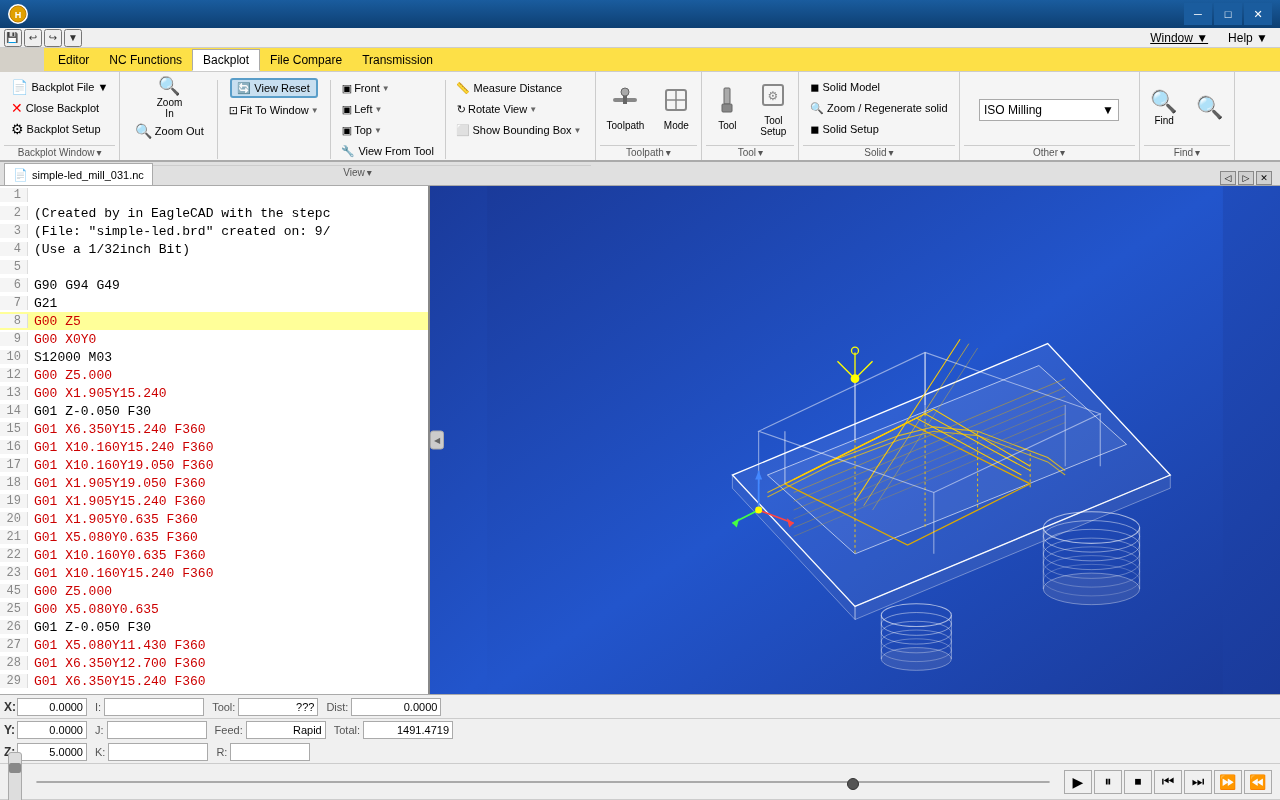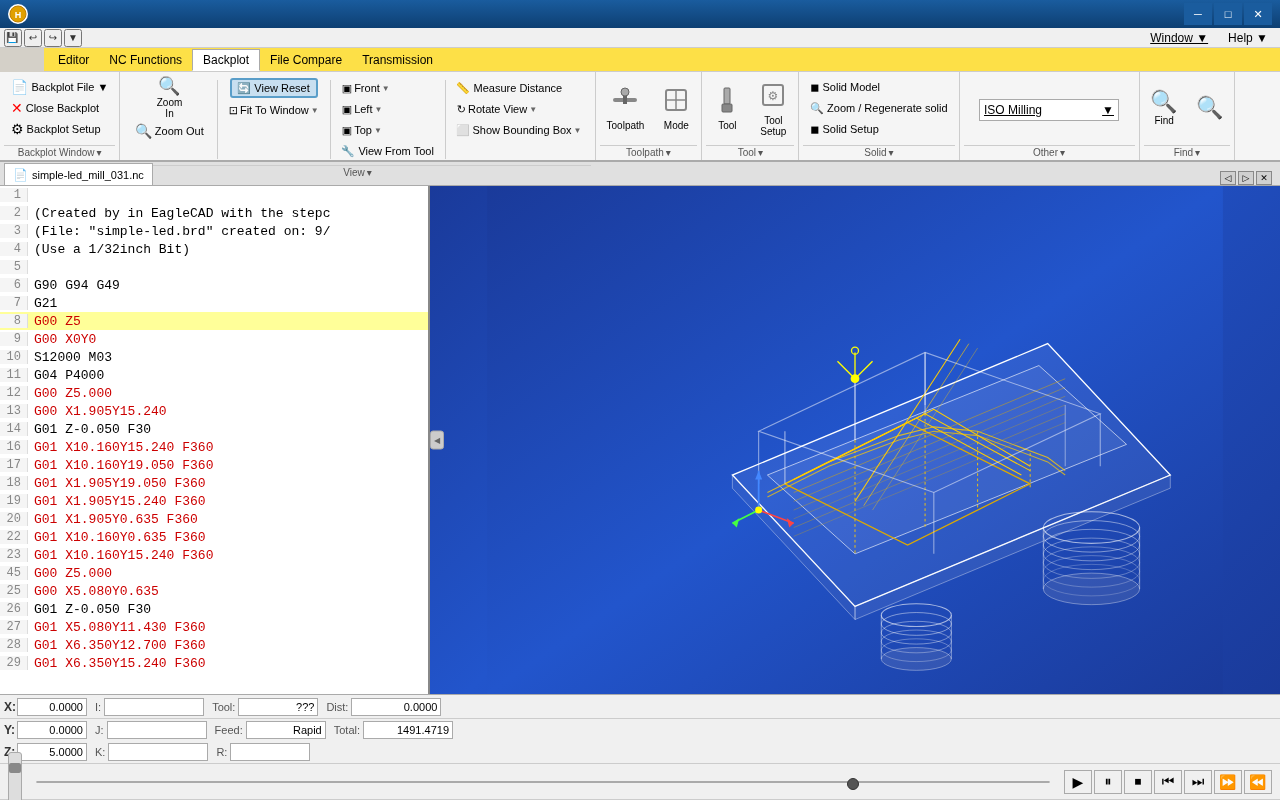--- a/index.html
+++ b/index.html
@@ -578,21 +578,21 @@
           <span>Solid Setup</span>
         </div>
       </div>
       <div class="group-label">
         <span>Solid</span>
         <span style="cursor:pointer;">▾</span>
       </div>
     </div>
 
     <div class="ribbon-group" style="min-width:180px;">
-      <div class="group-content" style="flex-direction:column; padding:4px 2px; justify-content:center;text-decoration:underline;">
+      <div class="group-content" style="flex-direction:column; padding:4px 2px; justify-content:center;">
         <div class="iso-dropdown">
           <span>ISO Milling</span>
           <span style="margin-left:auto;">▼</span>
         </div>
       </div>
       <div class="group-label">
         <span>Other</span>
         <span style="cursor:pointer;">▾</span>
       </div>
     </div>
@@ -668,54 +668,58 @@
           </div>
           <div class="code-line">
             <span class="line-num">9</span>
             <span class="line-content code-red">G00 X0Y0</span>
           </div>
           <div class="code-line">
             <span class="line-num">10</span>
             <span class="line-content code-black">S12000 M03</span>
           </div>
           <div class="code-line">
-            <span class="line-num">11</span>
-            <span class="line-content code-black">G04 P4000</span>
-          </div>
-          <div class="code-line">
             <span class="line-num">12</span>
             <span class="line-content code-red">G00 Z5.000</span>
           </div>
           <div class="code-line">
             <span class="line-num">13</span>
             <span class="line-content code-red">G00 X1.905Y15.240</span>
           </div>
           <div class="code-line">
             <span class="line-num">14</span>
             <span class="line-content code-black">G01 Z-0.050 F30</span>
           </div>
           <div class="code-line">
+            <span class="line-num">15</span>
+            <span class="line-content code-red">G01 X6.350Y15.240 F360</span>
+          </div>
+          <div class="code-line">
             <span class="line-num">16</span>
             <span class="line-content code-red">G01 X10.160Y15.240 F360</span>
           </div>
           <div class="code-line">
             <span class="line-num">17</span>
             <span class="line-content code-red">G01 X10.160Y19.050 F360</span>
           </div>
           <div class="code-line">
             <span class="line-num">18</span>
             <span class="line-content code-red">G01 X1.905Y19.050 F360</span>
           </div>
           <div class="code-line">
             <span class="line-num">19</span>
             <span class="line-content code-red">G01 X1.905Y15.240 F360</span>
           </div>
           <div class="code-line">
             <span class="line-num">20</span>
             <span class="line-content code-red">G01 X1.905Y0.635 F360</span>
+          </div>
+          <div class="code-line">
+            <span class="line-num">21</span>
+            <span class="line-content code-red">G01 X5.080Y0.635 F360</span>
           </div>
           <div class="code-line">
             <span class="line-num">22</span>
             <span class="line-content code-red">G01 X10.160Y0.635 F360</span>
           </div>
           <div class="code-line">
             <span class="line-num">23</span>
             <span class="line-content code-red">G01 X10.160Y15.240 F360</span>
           </div>
           <div class="code-line">

